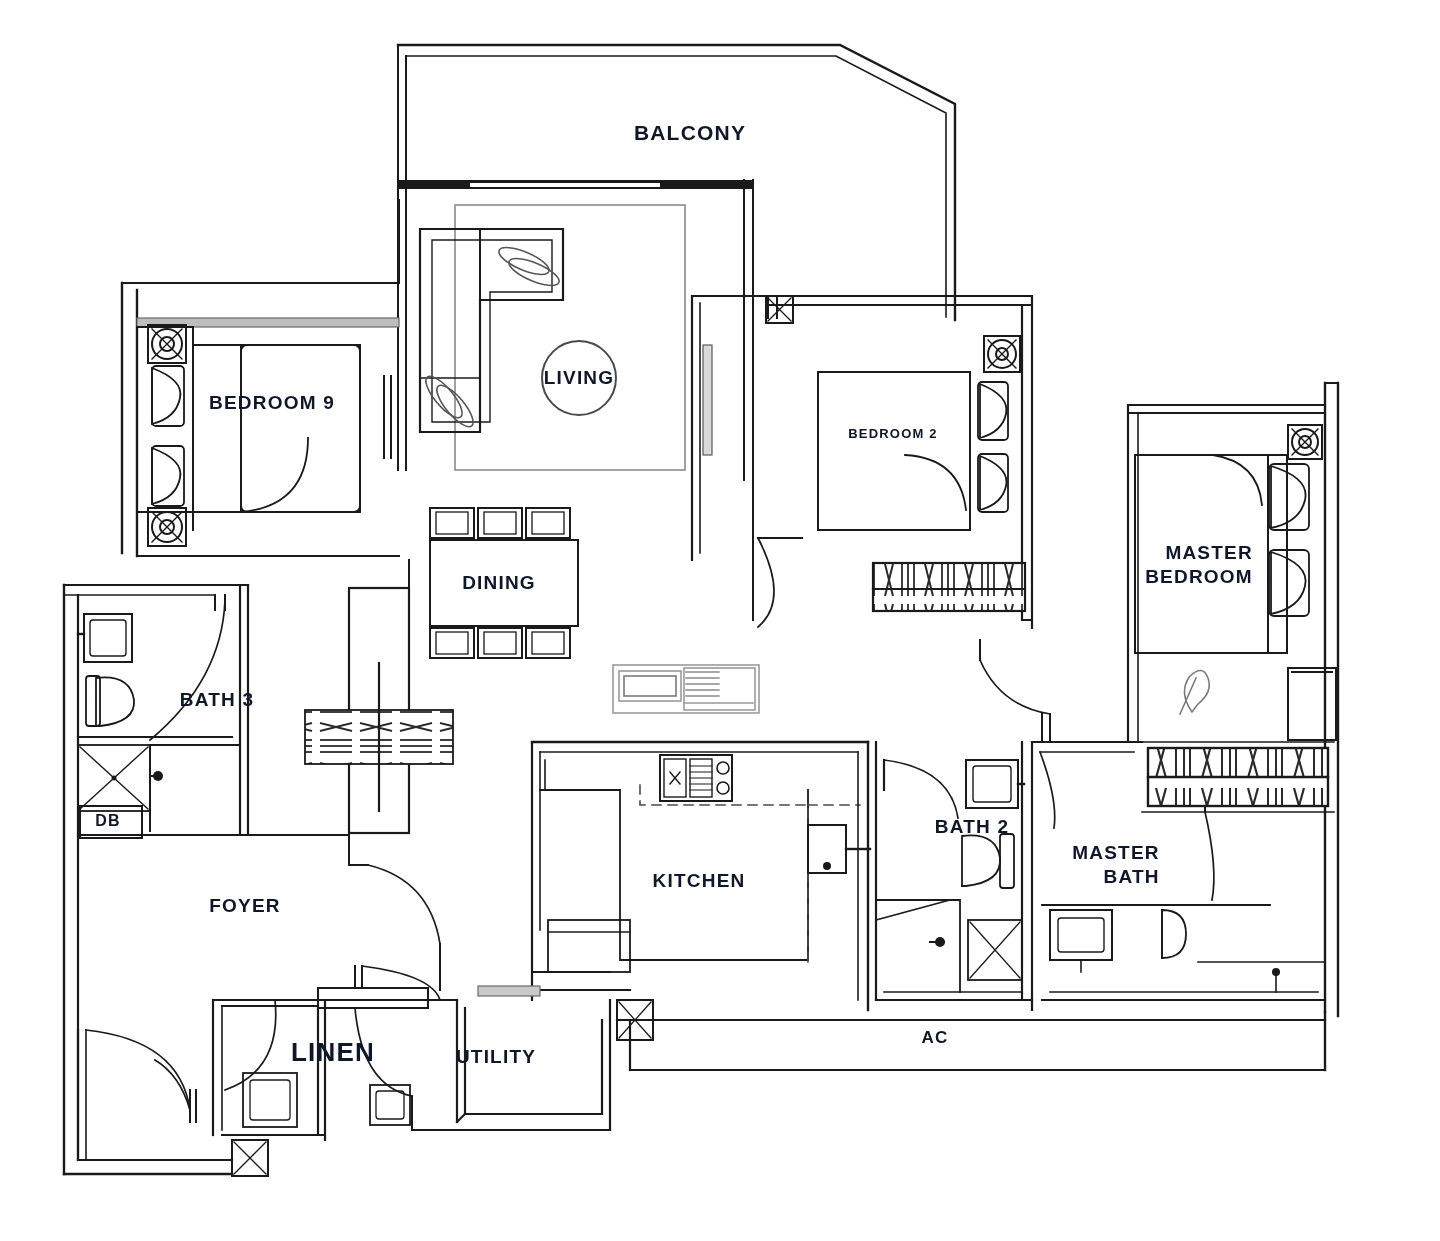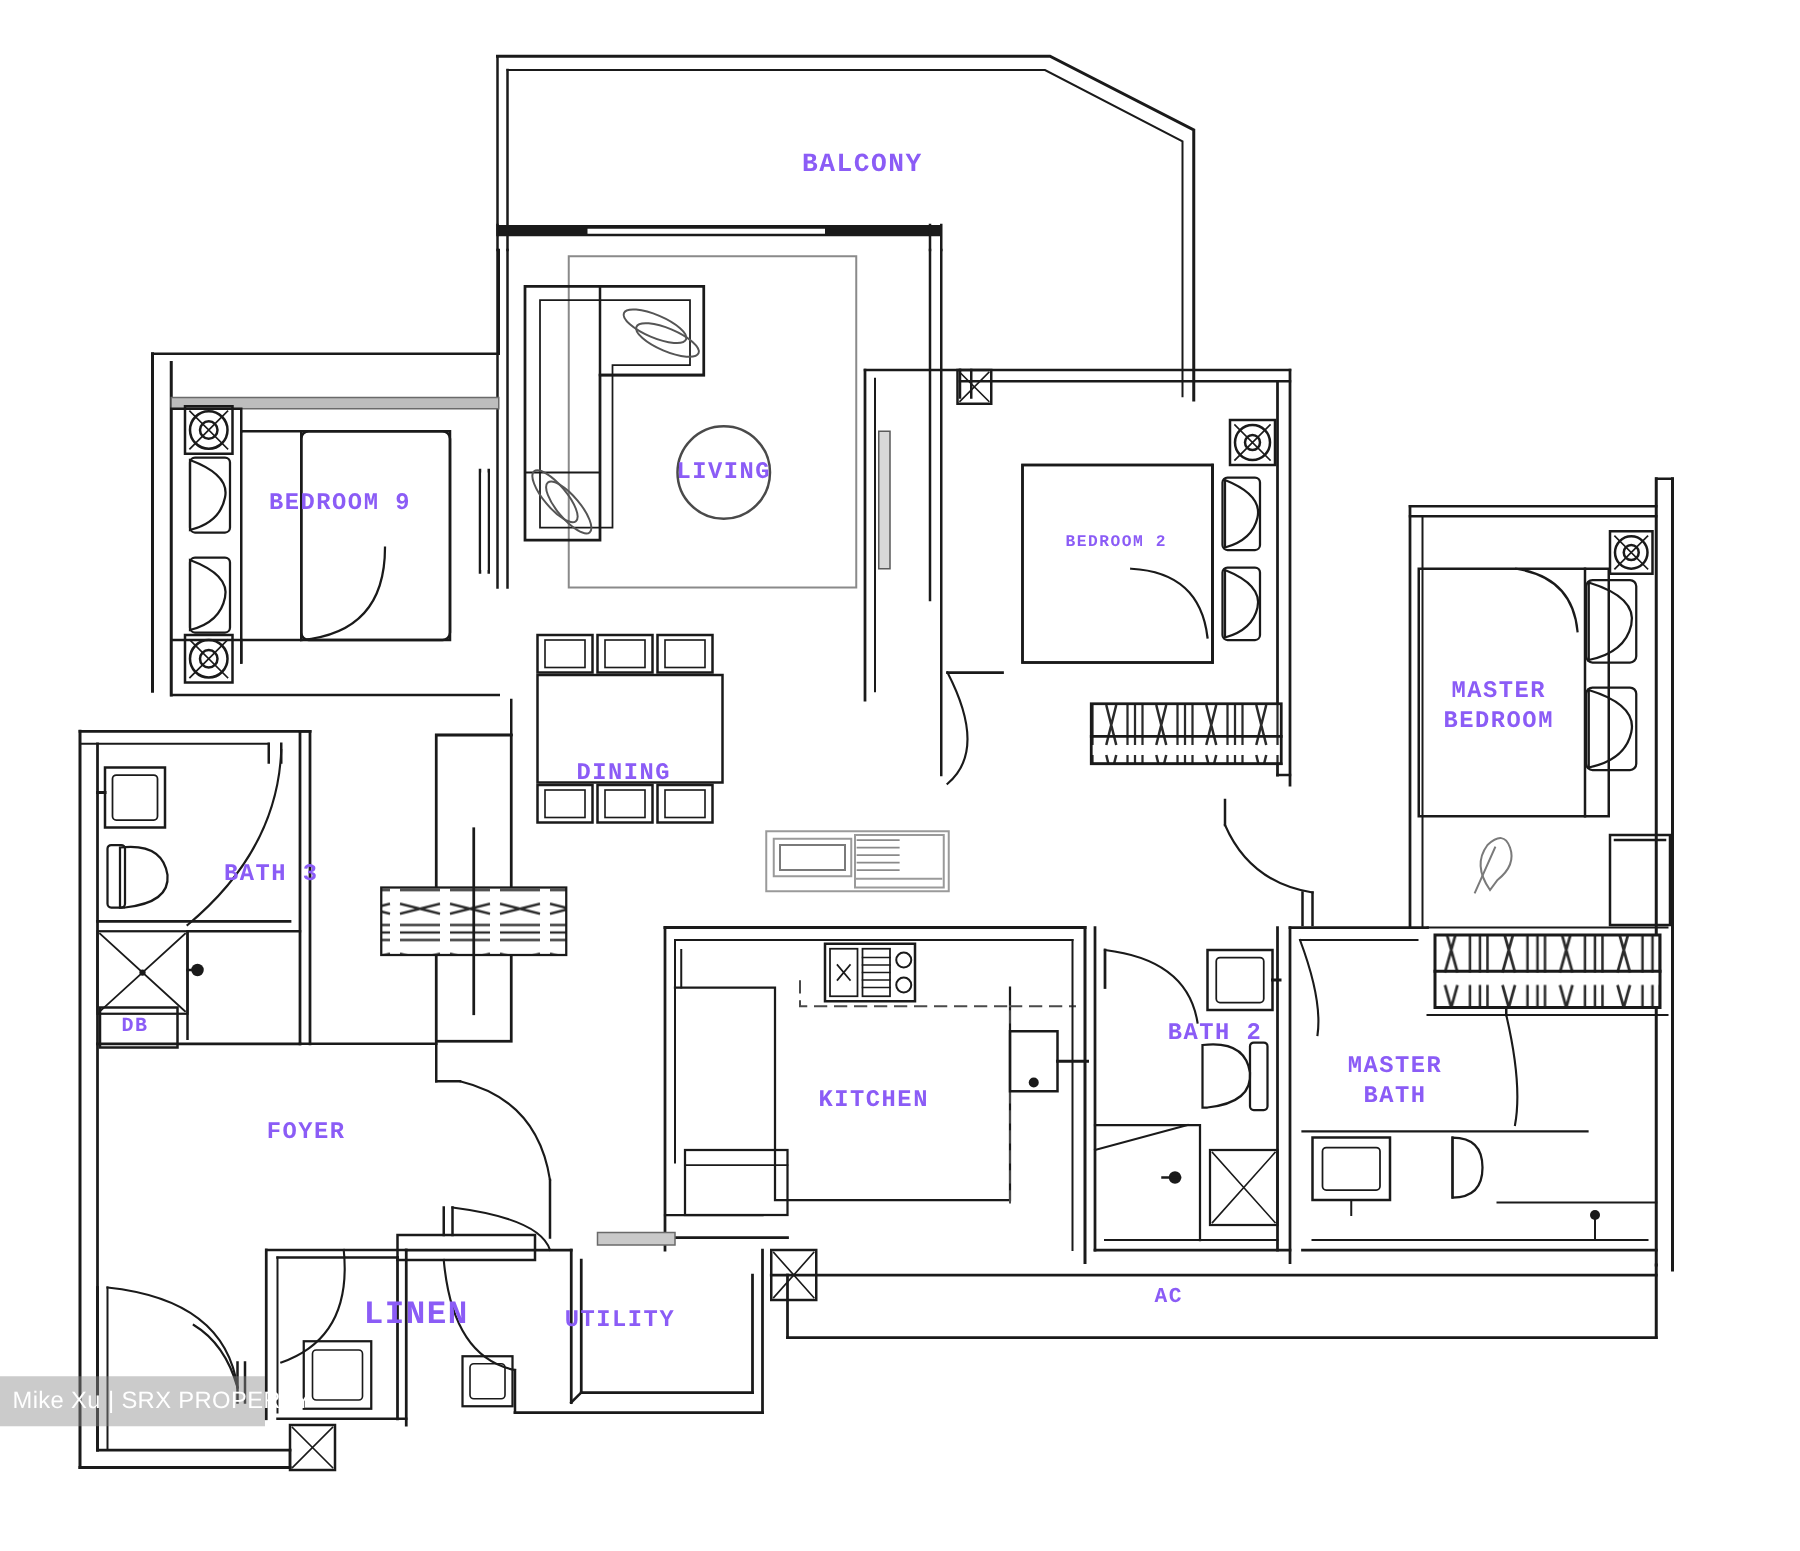--- a/index.html
+++ b/index.html
@@ -18,25 +18,25 @@
     overflow: hidden;
   }
   #plan-svg {
     position: absolute;
     left: 0; top: 0;
     width: 1440px;
     height: 1241px;
   }
   .rm-label {
     position: absolute;
-    font-family: Liberation Mono, monospace;
-    color: #8b5cf6;
+    font-family: Liberation Sans, sans-serif;
+    color: #0f172a;
     letter-spacing: 1.2px;
     white-space: pre;
-    text-align: center;
+    text-align: right;
     line-height: 1.25;
     font-weight: 700;
   }
   .watermark {
     position: absolute;
     left: 0;
     top: 1101px;
     width: 212px;
     height: 40px;
     background: rgba(140,140,140,0.45);
@@ -443,33 +443,30 @@
         <path d="M873 611 L1025 611"></path>
         <path d="M232 1160 L232 1174"></path>
         <path d="M457 1122 L465 1114"></path>
       </g>
 
     </g>
   </svg>
 
   <div class="rm-label" style="left:690px;top:133px;font-size:21px;transform:translate(-50%,-50%);">BALCONY</div>
   <div class="rm-label" style="left:579px;top:378px;font-size:19px;transform:translate(-50%,-50%);">LIVING</div>
-  <div class="rm-label" style="left:499px;top:583px;font-size:19px;transform:translate(-50%,-50%);margin-top:36px;">DINING</div>
+  <div class="rm-label" style="left:499px;top:583px;font-size:19px;transform:translate(-50%,-50%);">DINING</div>
   <div class="rm-label" style="left:272px;top:403px;font-size:19px;transform:translate(-50%,-50%);">BEDROOM 9</div>
   <div class="rm-label" style="left:893px;top:434px;font-size:13px;transform:translate(-50%,-50%);">BEDROOM 2</div>
   <div class="rm-label" style="left:1199px;top:565px;font-size:19px;transform:translate(-50%,-50%);">MASTER
 BEDROOM</div>
   <div class="rm-label" style="left:189px;top:700px;font-size:19px;transform:translate(-50%,-50%);margin-left:28px;">BATH 3</div>
   <div class="rm-label" style="left:972px;top:827px;font-size:19px;transform:translate(-50%,-50%);">BATH 2</div>
   <div class="rm-label" style="left:1116px;top:865px;font-size:19px;transform:translate(-50%,-50%);">MASTER
 BATH</div>
   <div class="rm-label" style="left:699px;top:881px;font-size:19px;transform:translate(-50%,-50%);">KITCHEN</div>
   <div class="rm-label" style="left:245px;top:906px;font-size:19px;transform:translate(-50%,-50%);">FOYER</div>
   <div class="rm-label" style="left:333px;top:1052px;font-size:26px;transform:translate(-50%,-50%);">LINEN</div>
   <div class="rm-label" style="left:496px;top:1057px;font-size:19px;transform:translate(-50%,-50%);">UTILITY</div>
   <div class="rm-label" style="left:935px;top:1038px;font-size:17px;transform:translate(-50%,-50%);">AC</div>
   <div class="rm-label" style="left:108px;top:821px;font-size:16px;transform:translate(-50%,-50%);">DB</div>
 
-  <div class="watermark">
-    <span>Mike Xu | SRX PROPERTY</span>
-  </div>
 
 </div>
 
 </body></html>

